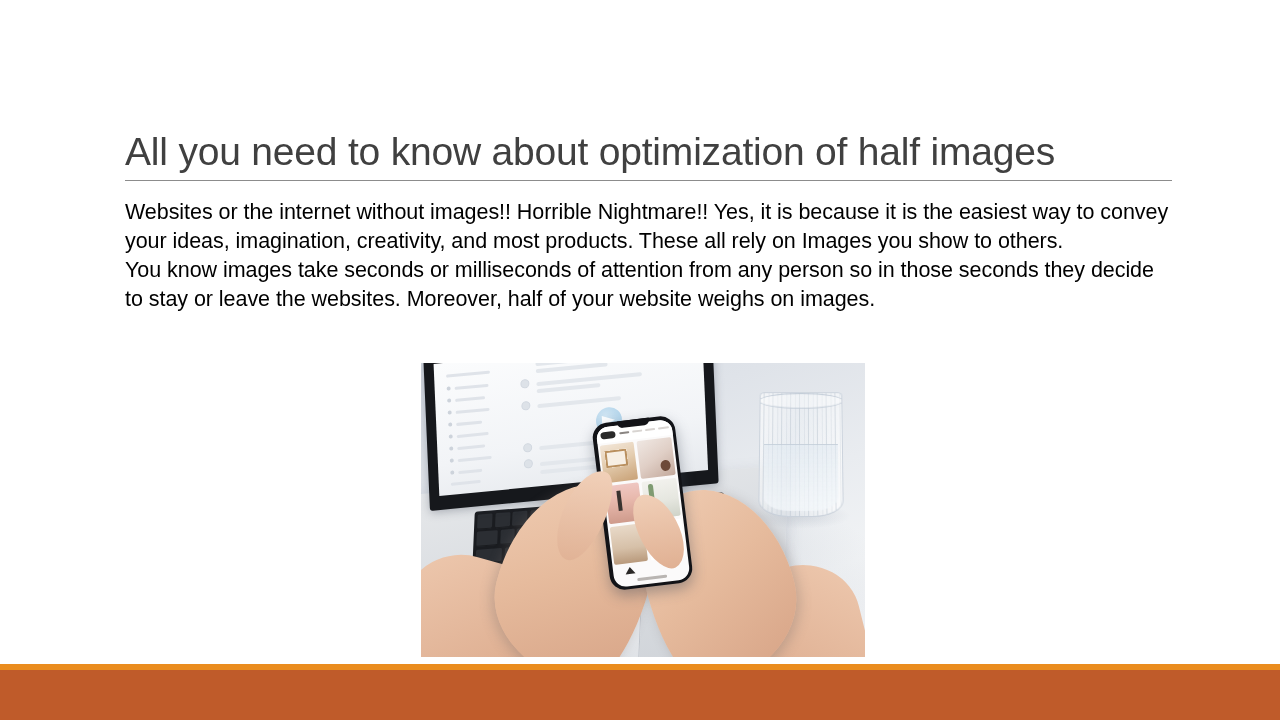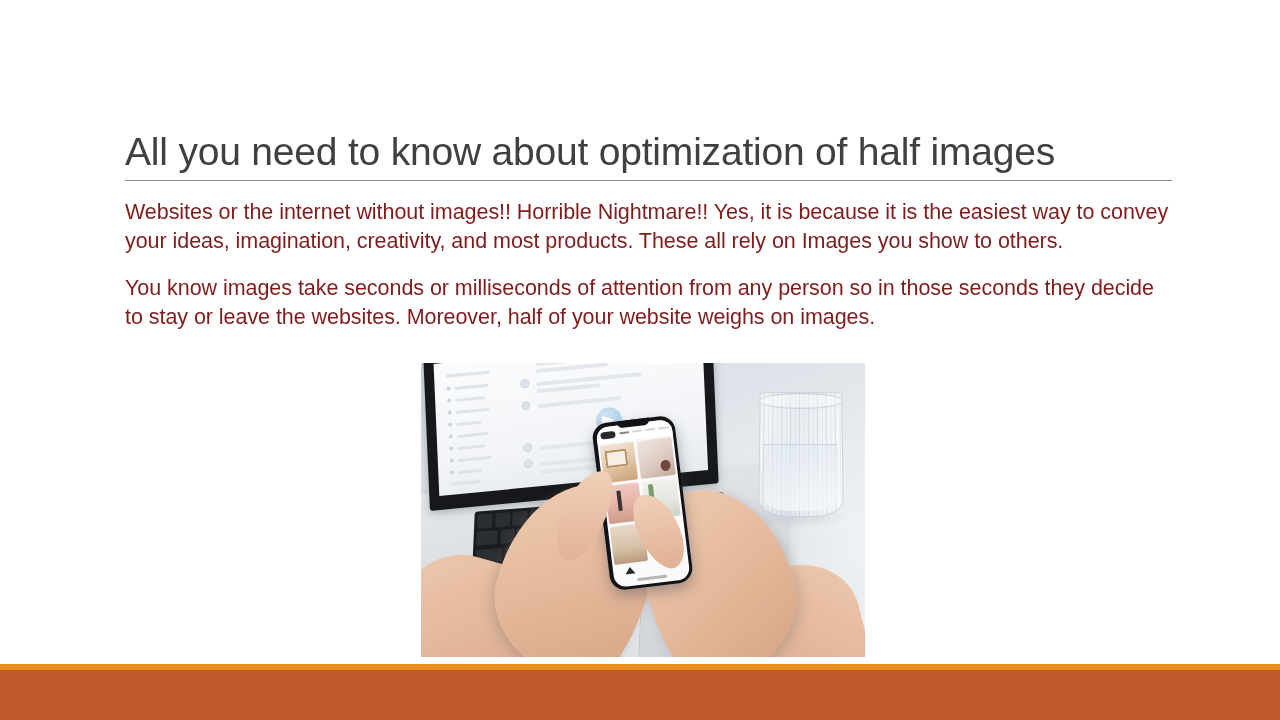--- a/index.html
+++ b/index.html
@@ -36,25 +36,25 @@
 
   
   .body-block {
     position:absolute;
     left:125px; top:198px;
     width:1050px;
   }
   .para {
     font-size:21.5px;
     line-height:29px;
-    color:#7f1d1d;
+    color:#000000;
     font-weight:400;
     letter-spacing:-0.05px;
   }
-  .para + .para { margin-top:18px; }
+  .para + .para { }
 
   
   .photo-frame {
     position:absolute;
     left:421px; top:363px;
     width:444px; height:294px;
     overflow:hidden;
     background:#ccd2dc;
   }
   .photo { position:absolute; inset:0; }

